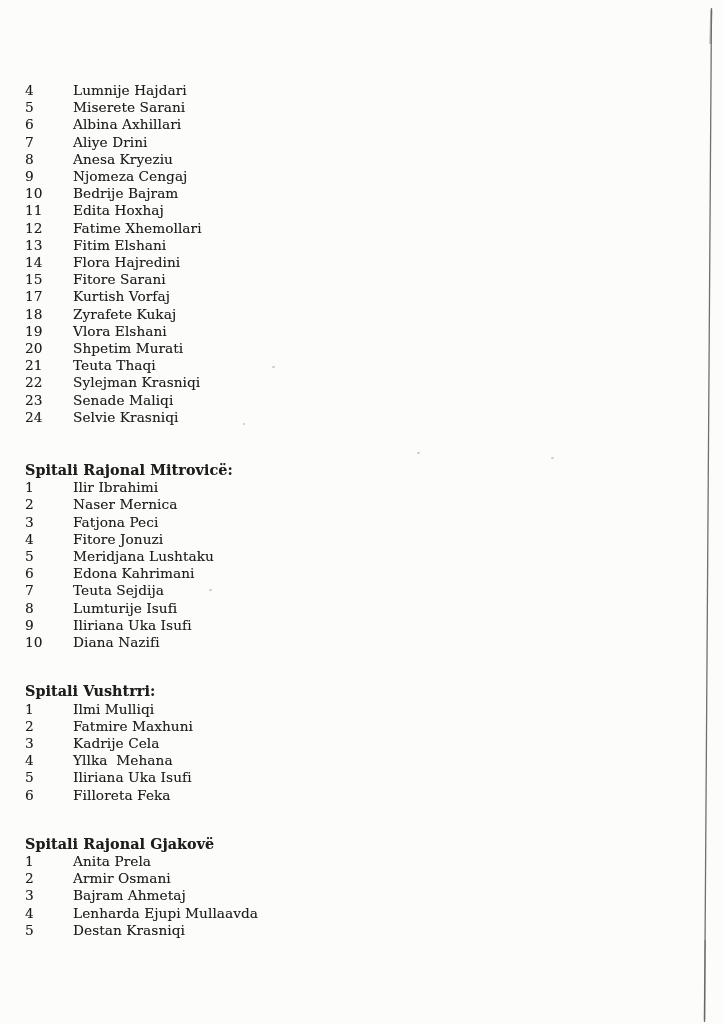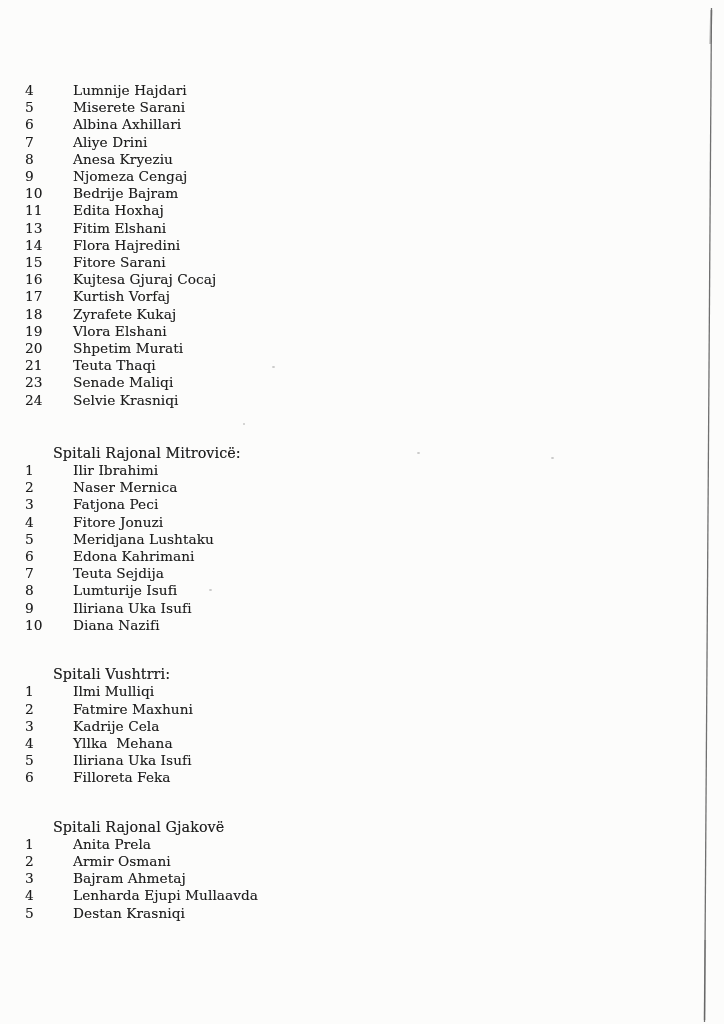--- a/index.html
+++ b/index.html
@@ -16,26 +16,25 @@
     color: #1d1d1d;
   }
   .content {
     position: absolute;
     top: 82px; left: 25px; right: 36px;
   }
   .doc-section { margin: 0; }
   .doc-section + .doc-section { margin-top: 32px; }
   .doc-section:nth-child(2) { margin-top: 36px; }
   .heading {
-    font-weight: normal;
+    font-weight: bold;
     font-size: 14.2px;
     line-height: 17.2px;
     letter-spacing: 0.15px;
     text-shadow: 0.2px 0.2px 0.45px rgba(25,25,25,0.45);
-    margin-left: 28px;
   }
   .row {
     display: flex;
     font-size: 13.6px;
     line-height: 17.2px;
     letter-spacing: 0.1px;
     text-shadow: 0.2px 0.2px 0.4px rgba(35,35,35,0.4);
   }
   .num { flex: 0 0 48px; width: 48px; }
   .name { white-space: pre; }
@@ -94,40 +93,40 @@
   <div class="row">
     <span class="num">10</span>
     <span class="name">Bedrije Bajram</span>
   </div>
 
   <div class="row">
     <span class="num">11</span>
     <span class="name">Edita Hoxhaj</span>
   </div>
 
+  <div class="row">
+    <span class="num">12</span>
+    <span class="name">Fatime Xhemollari</span>
+  </div>
 
   <div class="row">
     <span class="num">13</span>
     <span class="name">Fitim Elshani</span>
   </div>
 
   <div class="row">
     <span class="num">14</span>
     <span class="name">Flora Hajredini</span>
   </div>
 
   <div class="row">
     <span class="num">15</span>
     <span class="name">Fitore Sarani</span>
   </div>
 
-  <div class="row">
-    <span class="num">16</span>
-    <span class="name">Kujtesa Gjuraj Cocaj</span>
-  </div>
 
   <div class="row">
     <span class="num">17</span>
     <span class="name">Kurtish Vorfaj</span>
   </div>
 
   <div class="row">
     <span class="num">18</span>
     <span class="name">Zyrafete Kukaj</span>
   </div>
@@ -140,20 +139,24 @@
   <div class="row">
     <span class="num">20</span>
     <span class="name">Shpetim Murati</span>
   </div>
 
   <div class="row">
     <span class="num">21</span>
     <span class="name">Teuta Thaqi</span>
   </div>
 
+  <div class="row">
+    <span class="num">22</span>
+    <span class="name">Sylejman Krasniqi</span>
+  </div>
 
   <div class="row">
     <span class="num">23</span>
     <span class="name">Senade Maliqi</span>
   </div>
 
   <div class="row">
     <span class="num">24</span>
     <span class="name">Selvie Krasniqi</span>
   </div>

